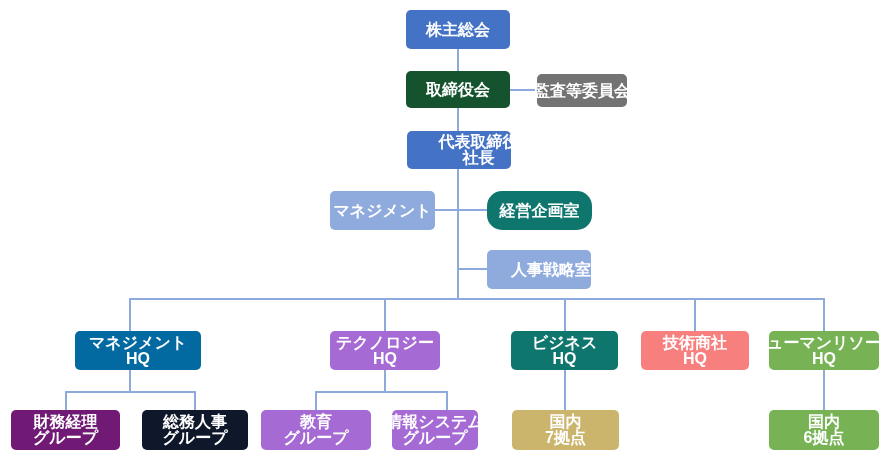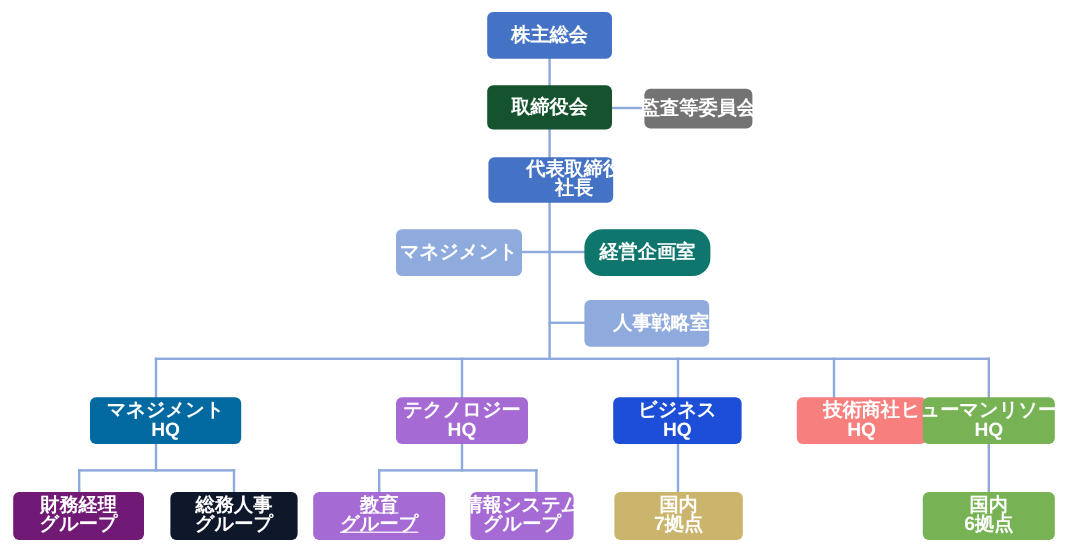--- a/index.html
+++ b/index.html
@@ -86,41 +86,41 @@
       <span class="label-line">人事戦略室</span>
     </div>
     <div class="node" style="left: 75px; top: 331px; width: 126px; height: 39px; background: #0369a1;">
       <span class="label-line">マネジメント</span>
       <span class="label-line">HQ</span>
     </div>
     <div class="node" style="left: 330px; top: 331px; width: 110px; height: 39px; background: rgb(165, 106, 212);">
       <span class="label-line">テクノロジー</span>
       <span class="label-line">HQ</span>
     </div>
-    <div class="node" style="left: 511px; top: 331px; width: 107px; height: 39px; background: #1d4ed8;">
+    <div class="node" style="left: 511px; top: 331px; width: 107px; height: 39px; background: #0f766e;">
       <span class="label-line">ビジネス</span>
       <span class="label-line">HQ</span>
     </div>
-    <div class="node" style="left: 641px; top: 331px; width: 108px; height: 39px; background: rgb(247, 128, 127); margin-left: 23px;">
+    <div class="node" style="left: 641px; top: 331px; width: 108px; height: 39px; background: rgb(247, 128, 127);">
       <span class="label-line">技術商社</span>
       <span class="label-line">HQ</span>
     </div>
     <div class="node" style="left: 769px; top: 331px; width: 110px; height: 39px; background: rgb(119, 178, 84);">
       <span class="label-line">ヒューマンリソース</span>
       <span class="label-line">HQ</span>
     </div>
     <div class="node" style="left: 11px; top: 410px; width: 109px; height: 40px; background: #701a75;">
       <span class="label-line">財務経理</span>
       <span class="label-line">グループ</span>
     </div>
     <div class="node" style="left: 142px; top: 410px; width: 106px; height: 40px; background: #0f172a;">
       <span class="label-line">総務人事</span>
       <span class="label-line">グループ</span>
     </div>
-    <div class="node" style="left: 261px; top: 410px; width: 110px; height: 40px; background: rgb(165, 106, 212); text-decoration: underline;">
+    <div class="node" style="left: 261px; top: 410px; width: 110px; height: 40px; background: rgb(165, 106, 212);">
       <span class="label-line">教育</span>
       <span class="label-line">グループ</span>
     </div>
     <div class="node" style="left: 392px; top: 410px; width: 86px; height: 40px; background: rgb(165, 106, 212);">
       <span class="label-line">情報システム</span>
       <span class="label-line">グループ</span>
     </div>
     <div class="node" style="left: 512px; top: 410px; width: 107px; height: 40px; background: rgb(203, 181, 108);">
       <span class="label-line">国内</span>
       <span class="label-line">7拠点</span>

